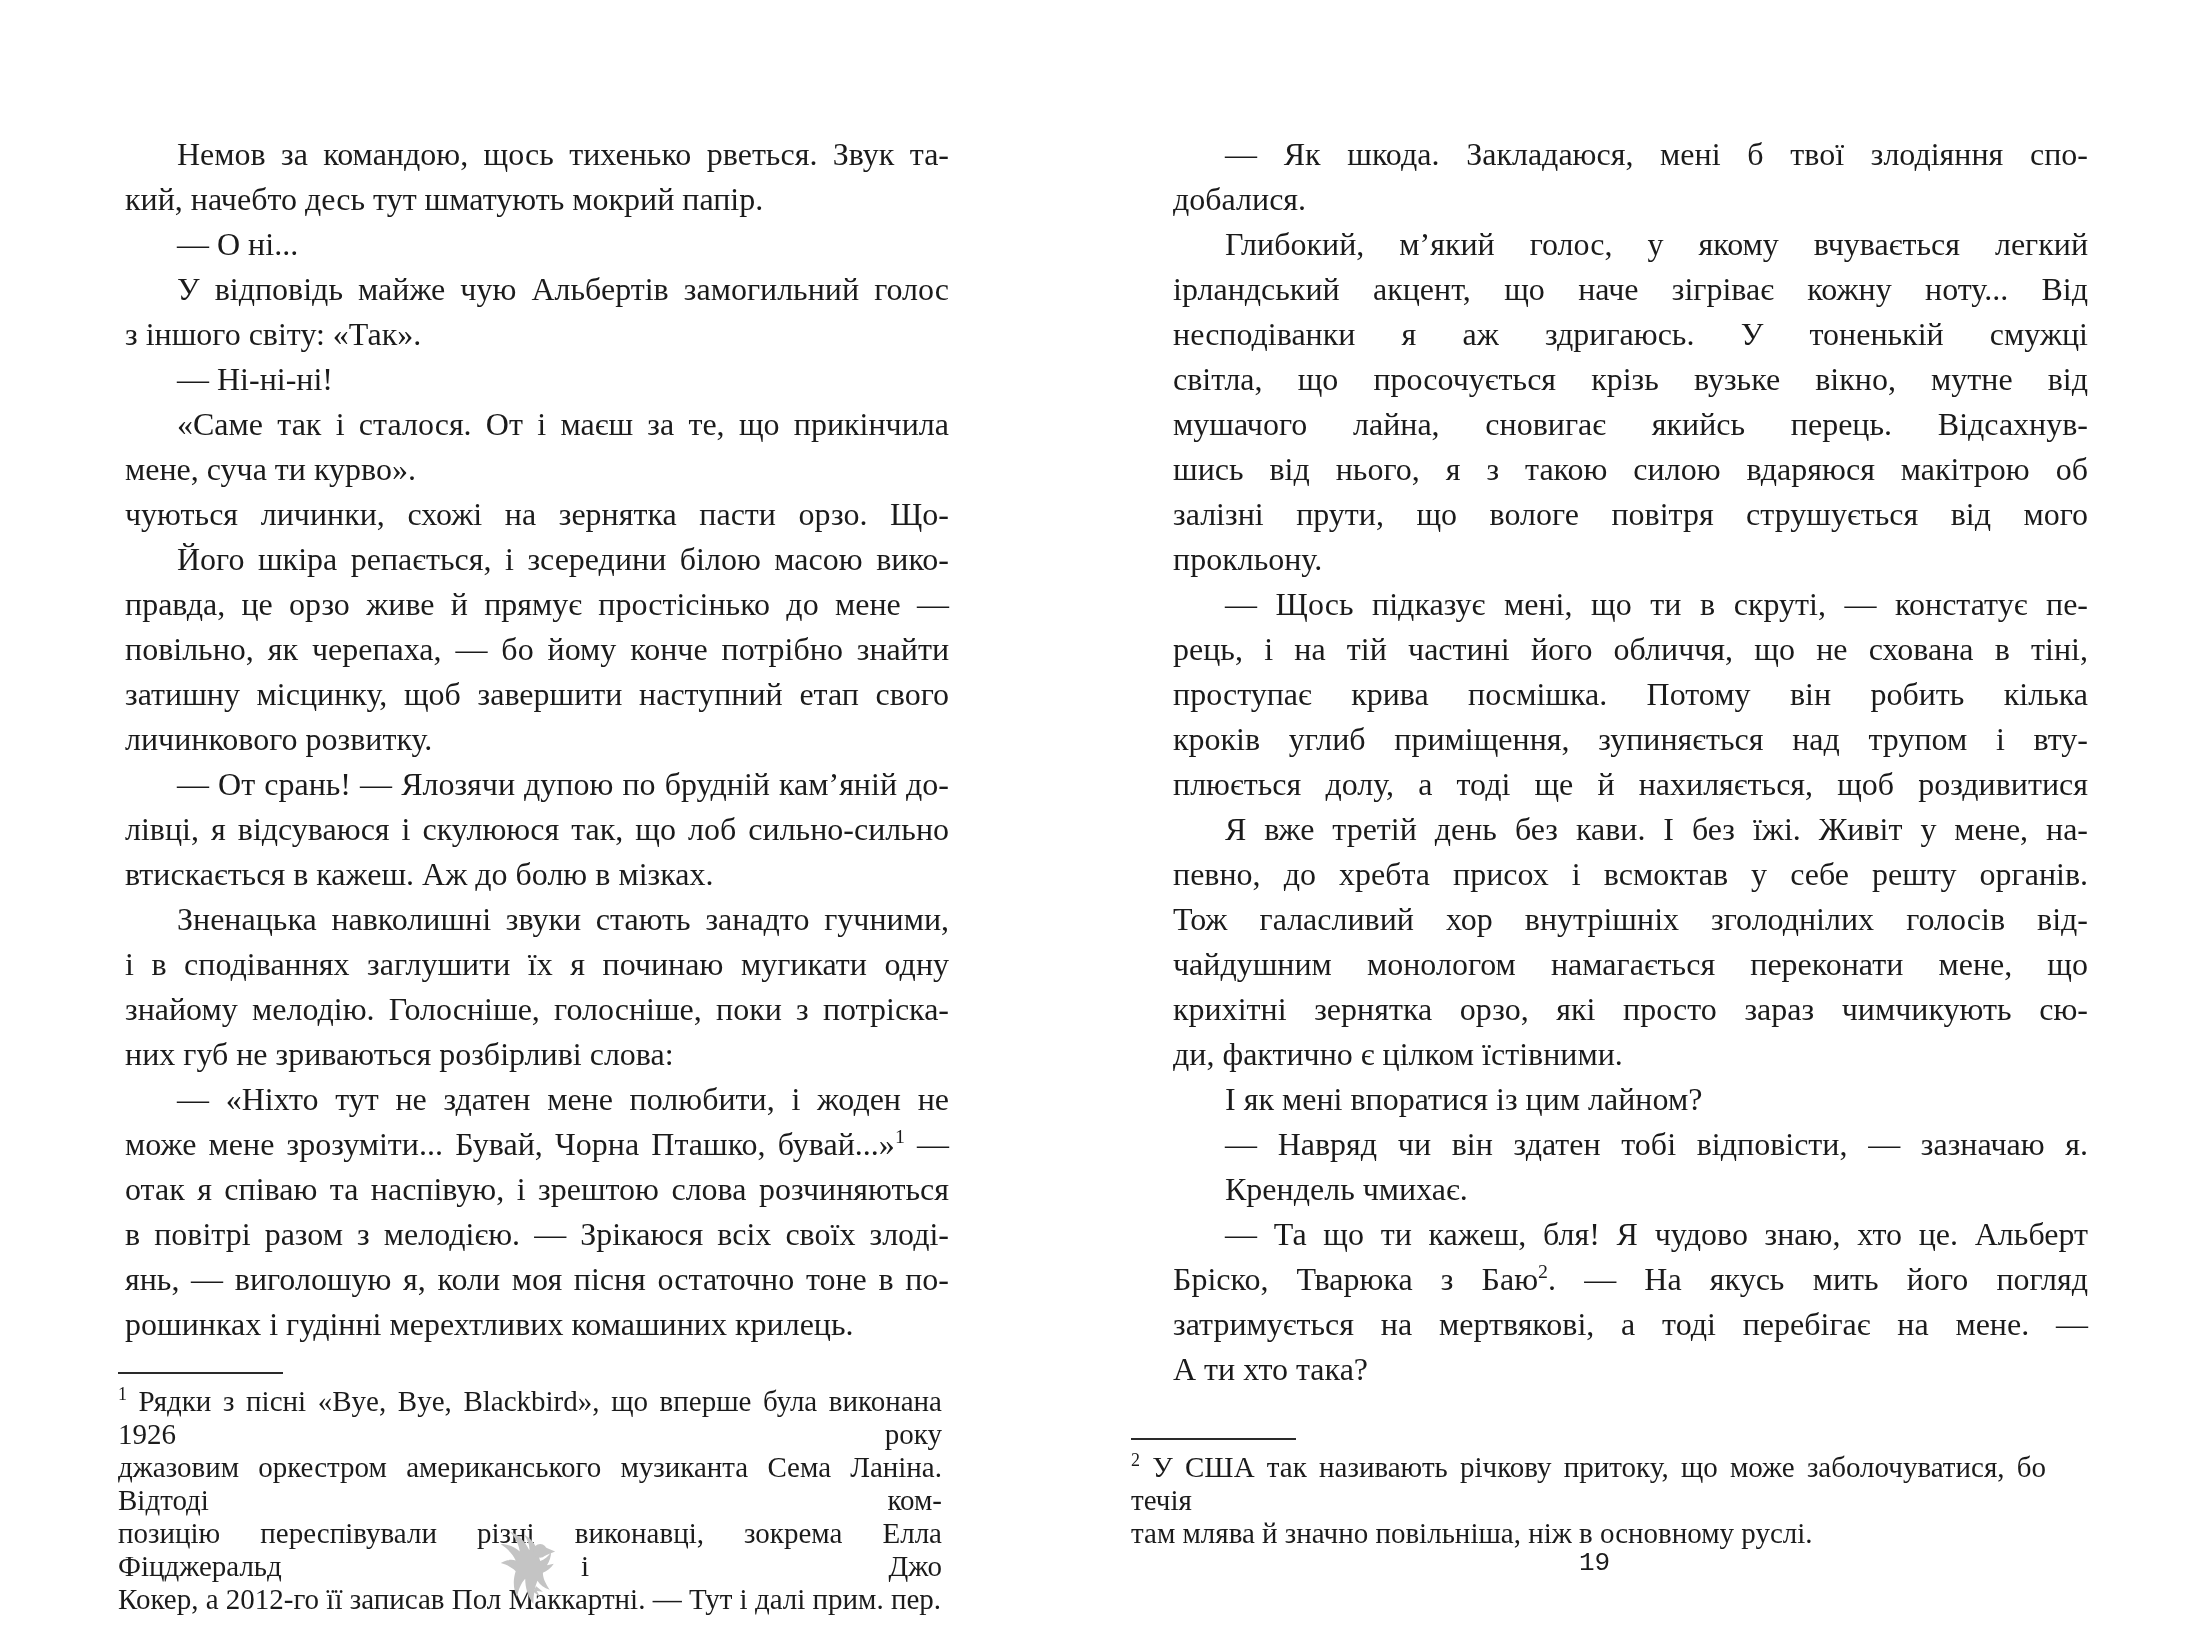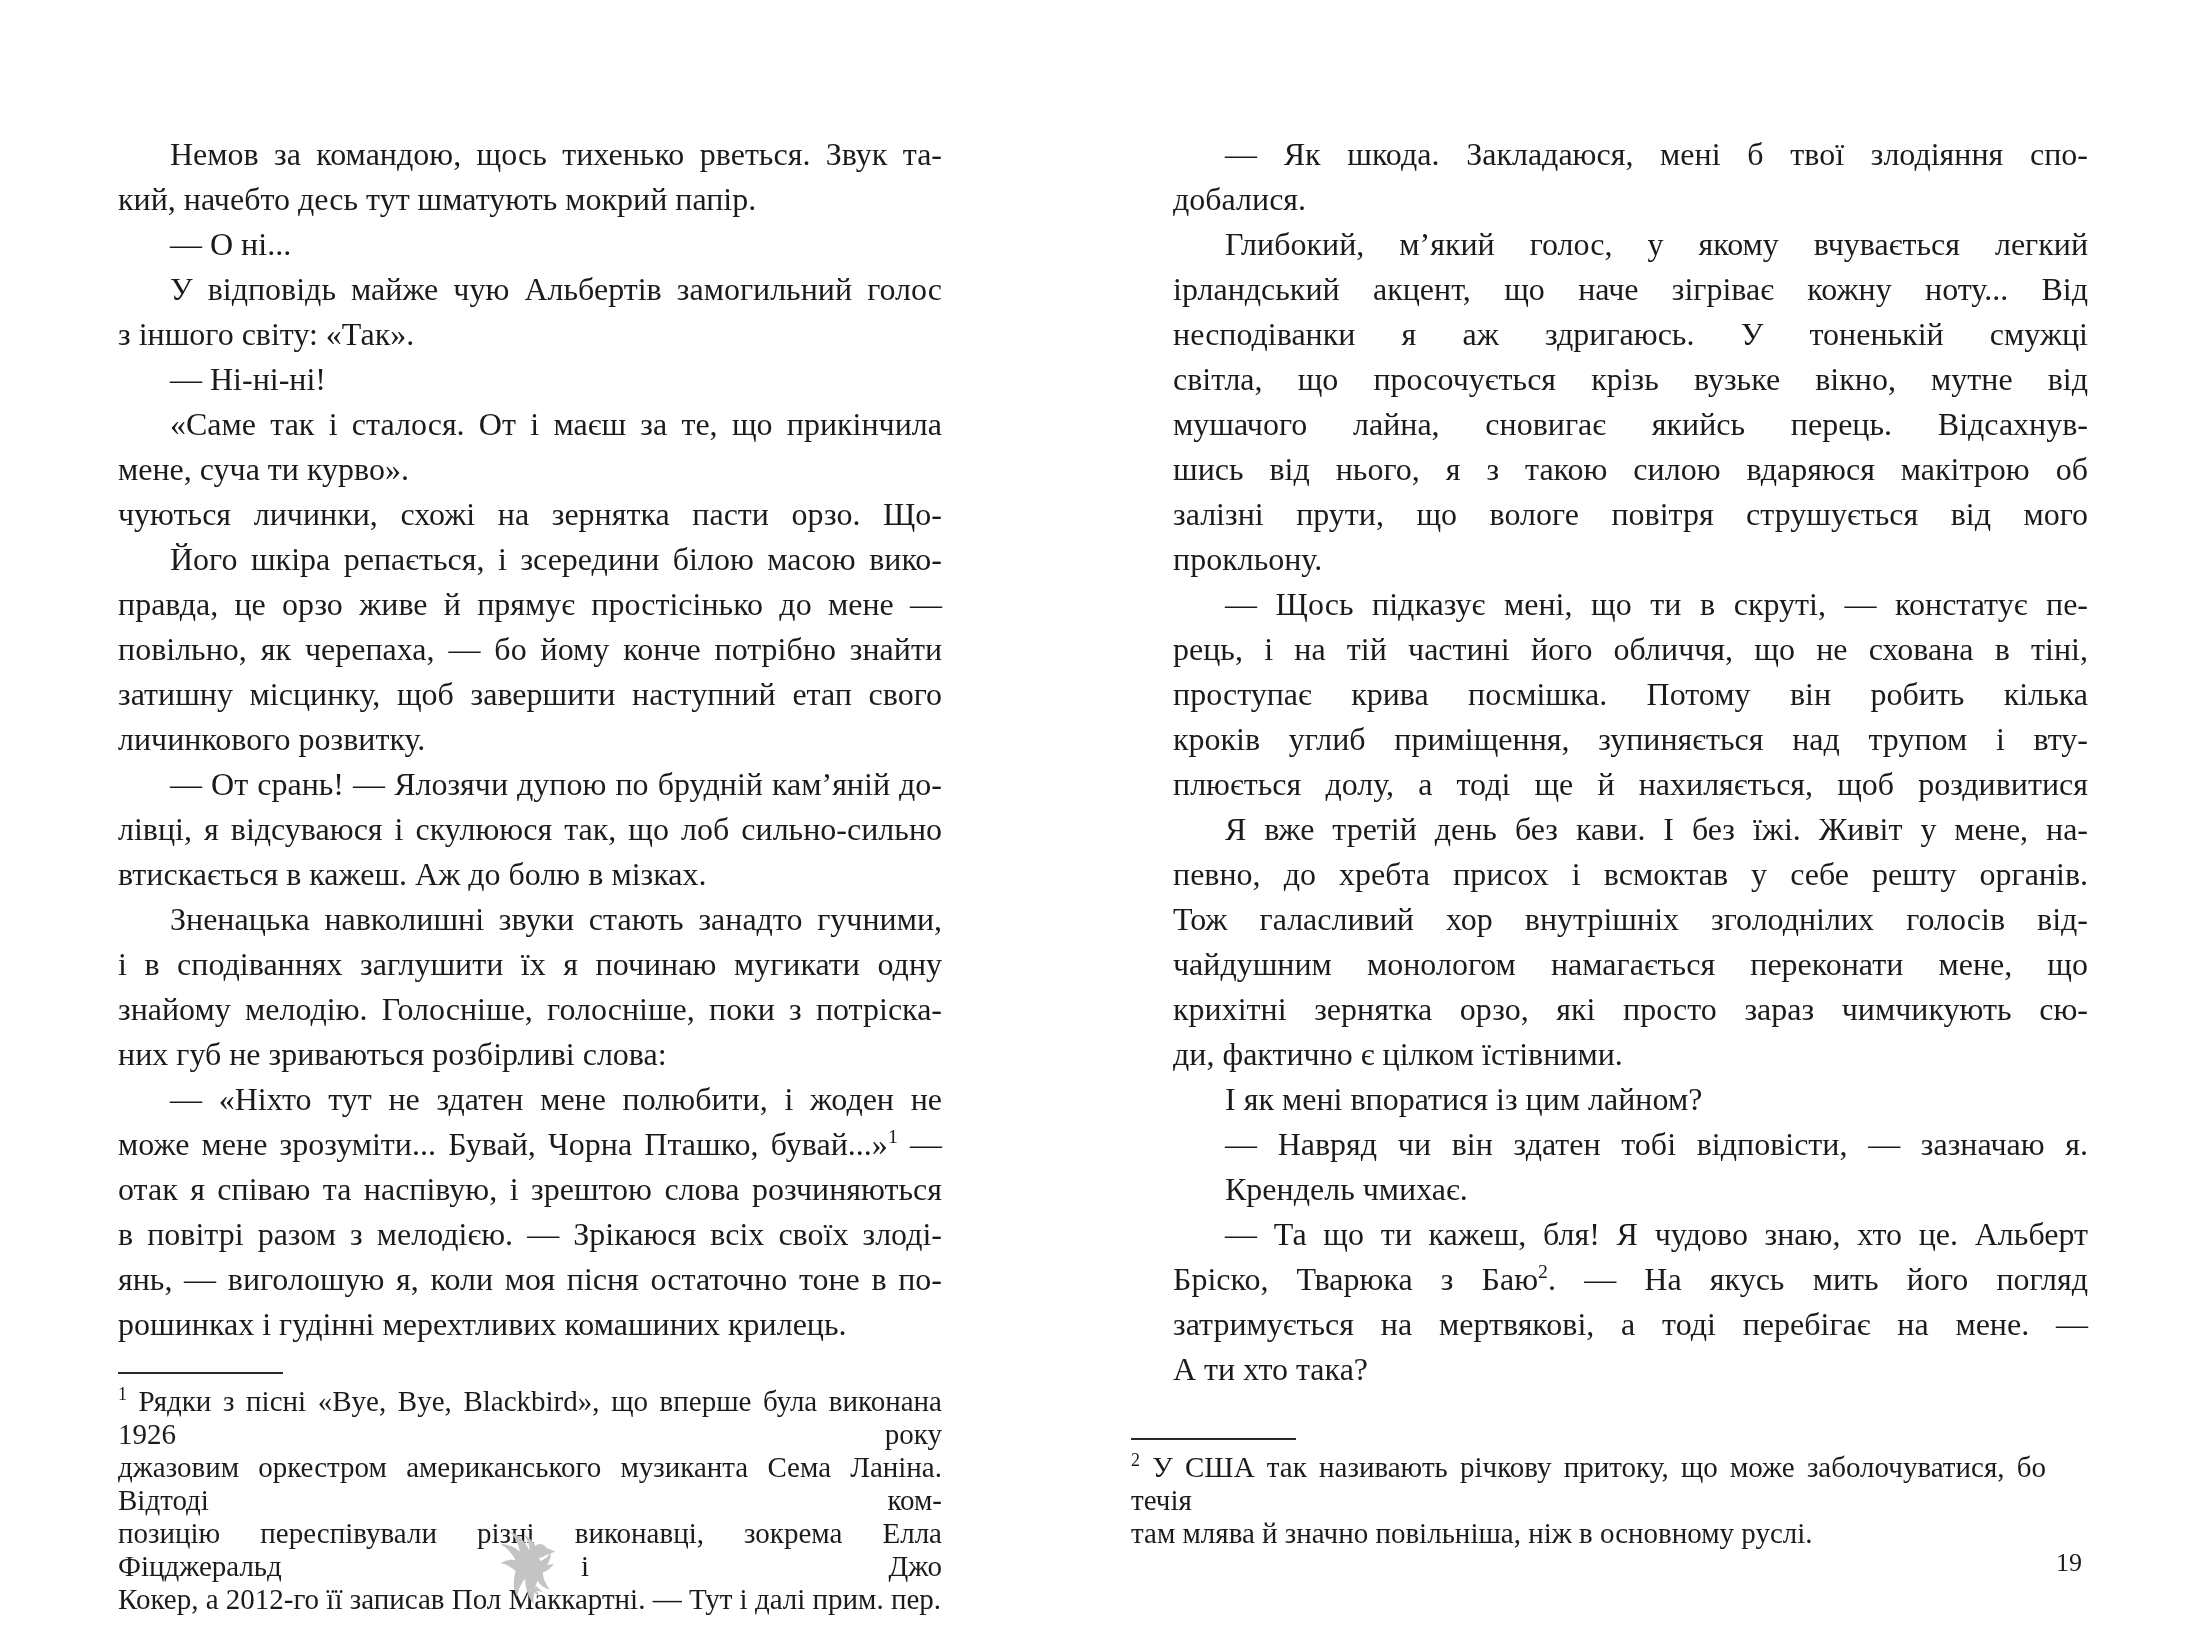--- a/index.html
+++ b/index.html
@@ -8,37 +8,37 @@
     width:2200px;height:1650px;
     background:#ffffff;
     position:relative;
     overflow:hidden;
     font-family:"Liberation Serif","DejaVu Serif",serif;
     color:#1b1b1b;
   }
   .col{position:absolute;}
   .body-col{font-size:32px;line-height:45px;}
   .foot{font-size:29px;line-height:33px;}
-  #left-body{left:118px;top:132px;width:824px;}
+  #left-body{left:125px;top:132px;width:824px;}
   #right-body{left:1173px;top:132px;width:915px;}
   #left-foot{left:118px;top:1372px;width:824px;}
   #right-foot{left:1131px;top:1438px;width:915px;}
   .ln{text-align:justify;text-align-last:justify;}
   .ln.noj{text-align:center;text-align-last:left;}
   .ln.ind{text-indent:52px;}
   .it{}
   .sup{font-size:62%;vertical-align:super;line-height:0;}
   .rule{
     width:165px;height:0;
     border-top:2px solid #2a2a2a;
     margin-bottom:11px;
   }
   #page-number{
-    position:absolute;left:1167px;top:1548px;width:915px;
-    text-align:right;font-size:26px;line-height:30px;
+    position:absolute;left:1137px;top:1548px;width:915px;
+    text-align:center;font-size:26px;line-height:30px;font-family:Liberation Mono, monospace;
   }
   #bird{
     position:absolute;left:498px;top:1526px;width:68px;height:96px;
   }
 </style>
 </head>
 <body>
 
 <div id="left-body" class="col body-col">
     <div class="ln ind"><span>Немов за командою, щось тихенько рветься. Звук та-</span></div>

